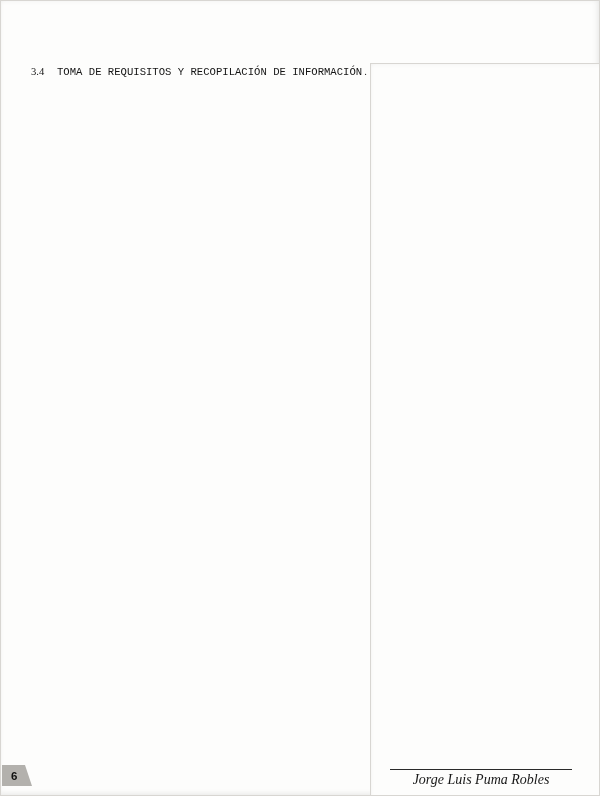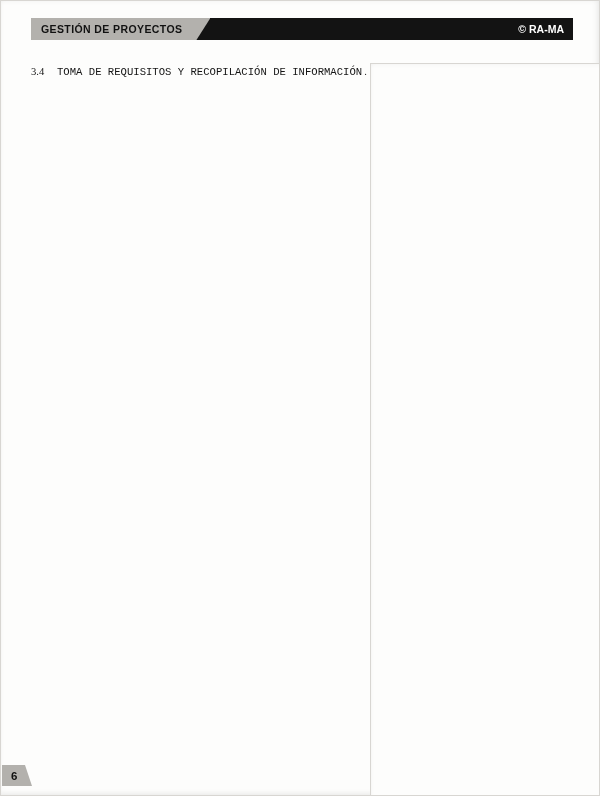--- a/index.html
+++ b/index.html
@@ -79,34 +79,29 @@
     font-style: italic;
     font-size: 14px;
     color: #171717;
   }
 </style>
 </head>
 <body>
 
 <div class="page">
 
-  <div class="header-bar">
-    <div class="header-tab">
-      <span>GESTIÓN DE PROYECTOS</span>
-    </div>
-    <span class="header-publisher">© RA-MA</span>
-  </div>
 
   <div class="toc">
       <div class="row level-section">
         <span class="num">3.4</span>
         <span class="label">TOMA DE REQUISITOS Y RECOPILACIÓN DE INFORMACIÓN</span>
         <span class="dots"></span>
         <span class="page">65</span>
       </div>
     </div>
 
   <div class="footer-tab">
     <span>6</span>
   </div>
 
+  <div class="footer-author">Jorge Luis Puma Robles</div>
 
 </div>
 
 </body></html>

